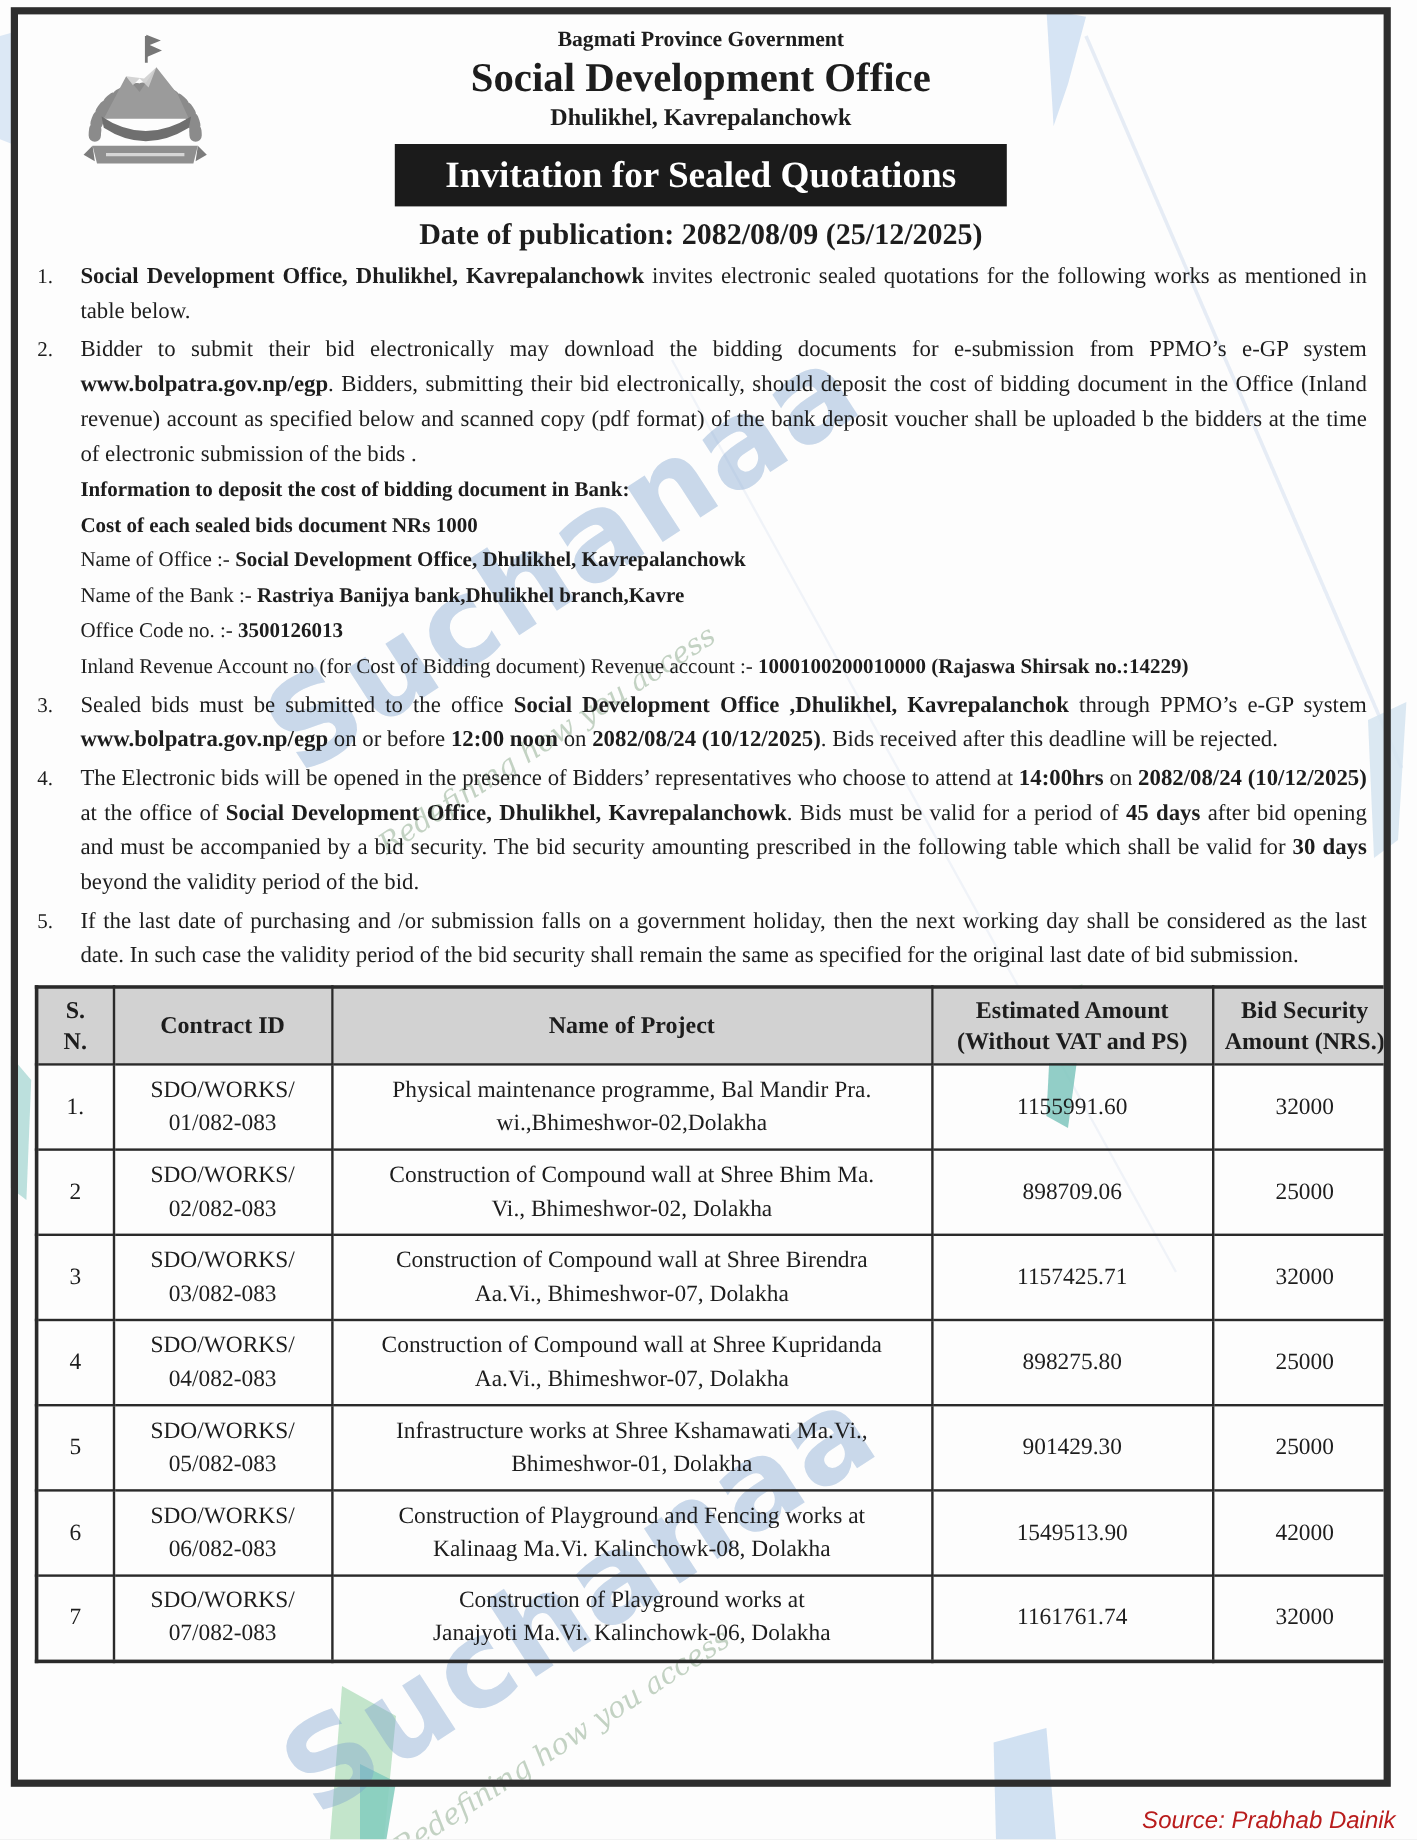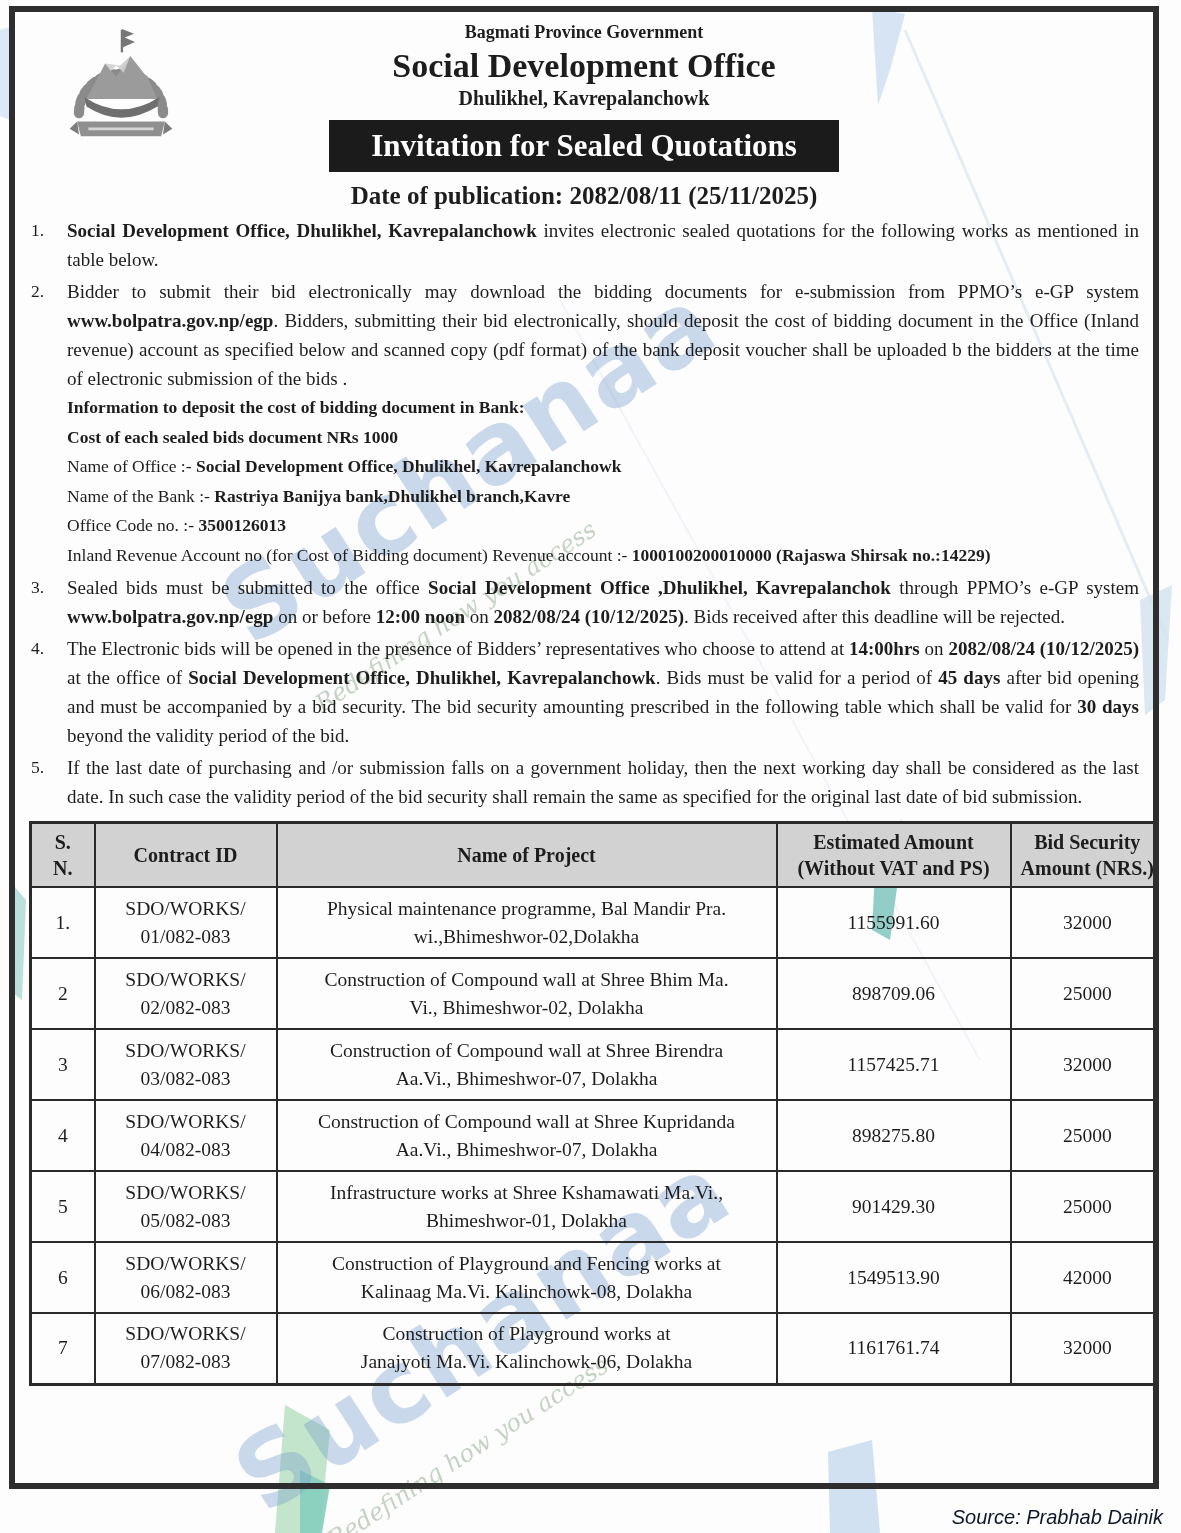--- a/index.html
+++ b/index.html
@@ -61,21 +61,21 @@
   .works thead th {
     background:#d2d2d2; font-size:20px; font-weight:bold;
     white-space:pre-line; line-height:26px; height:58px;
   }
   .works td { font-size:19.5px; line-height:28px; }
   .works tbody tr { height:71px; }
   .pre { white-space:pre-line; }
   
   .source {
     position:absolute; right:18px; bottom:4px; z-index:3;
-    font-family:"Liberation Sans",sans-serif; font-style:italic; font-size:20px; color:#0f172a;
+    font-family:"Liberation Sans",sans-serif; font-style:italic; font-size:20px; color:#b91c1c;
   }
 </style>
 </head>
 <body>
 
 <div class="page">
 
   <svg class="decor" viewBox="0 0 1181 1533">
     <polygon points="872,8 905,14 890,70 878,105" fill="#cfdff2" opacity="0.85"></polygon>
     <polygon points="0,30 14,26 10,120 0,116" fill="#d8e6f4" opacity="0.9"></polygon>
@@ -112,21 +112,21 @@
 
     <div class="hdr">
       <div class="h-gov">Bagmati Province Government</div>
       <div class="h-office">Social Development Office</div>
       <div class="h-loc">Dhulikhel, Kavrepalanchowk</div>
       <div>
         <div class="title-box">
           <span>Invitation for Sealed Quotations</span>
         </div>
       </div>
-      <div class="pub-date">Date of publication: 2082/08/11 (25/11/2025)</div>
+      <div class="pub-date">Date of publication: 2082/08/09 (25/12/2025)</div>
     </div>
 
     <div class="items">
         <div class="notice-item">
           <div class="num">1.</div>
           <div class="body">
             <div class="para"><span class="b">Social Development Office, Dhulikhel, Kavrepalanchowk</span><span> invites electronic sealed quotations for the following works as mentioned in table below.</span></div>
           </div>
         </div>
         <div class="notice-item">

